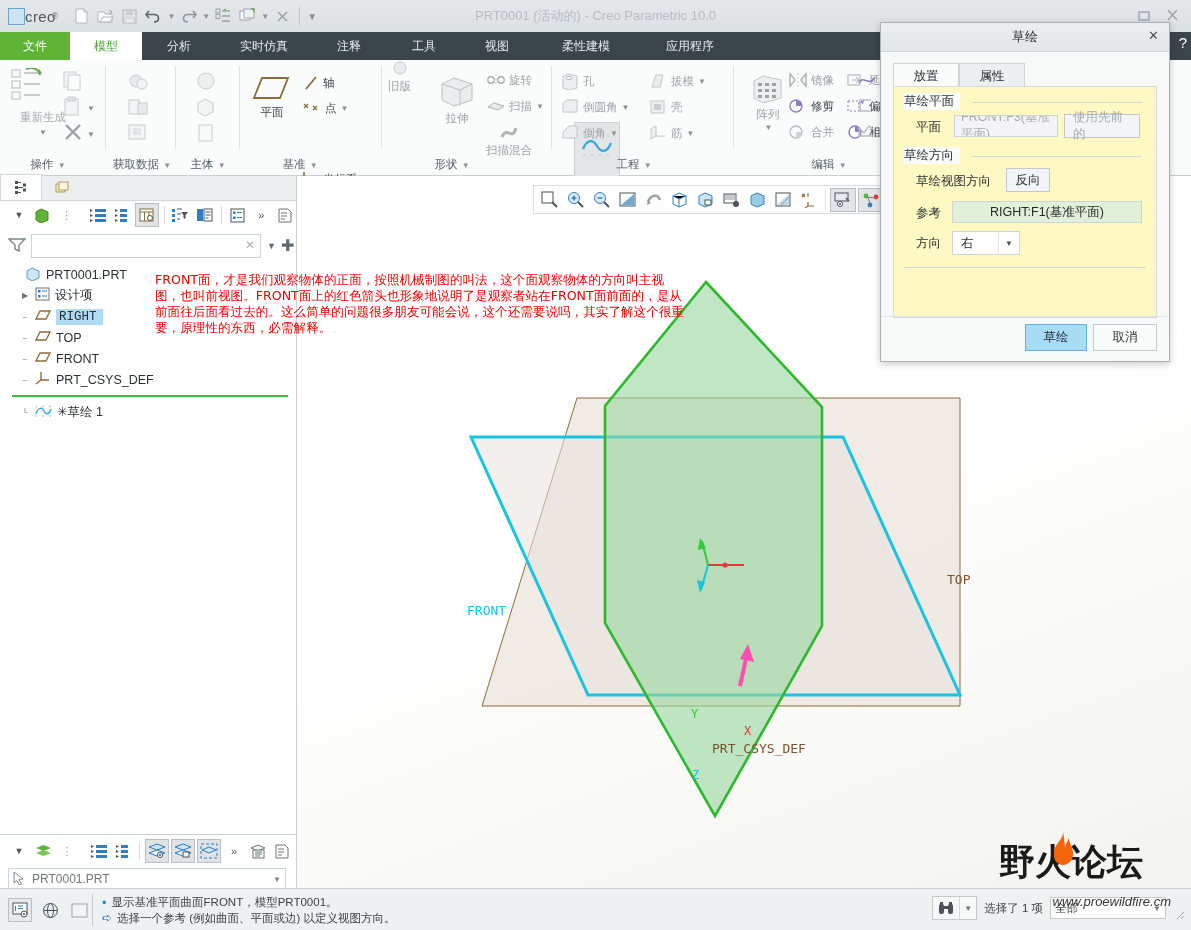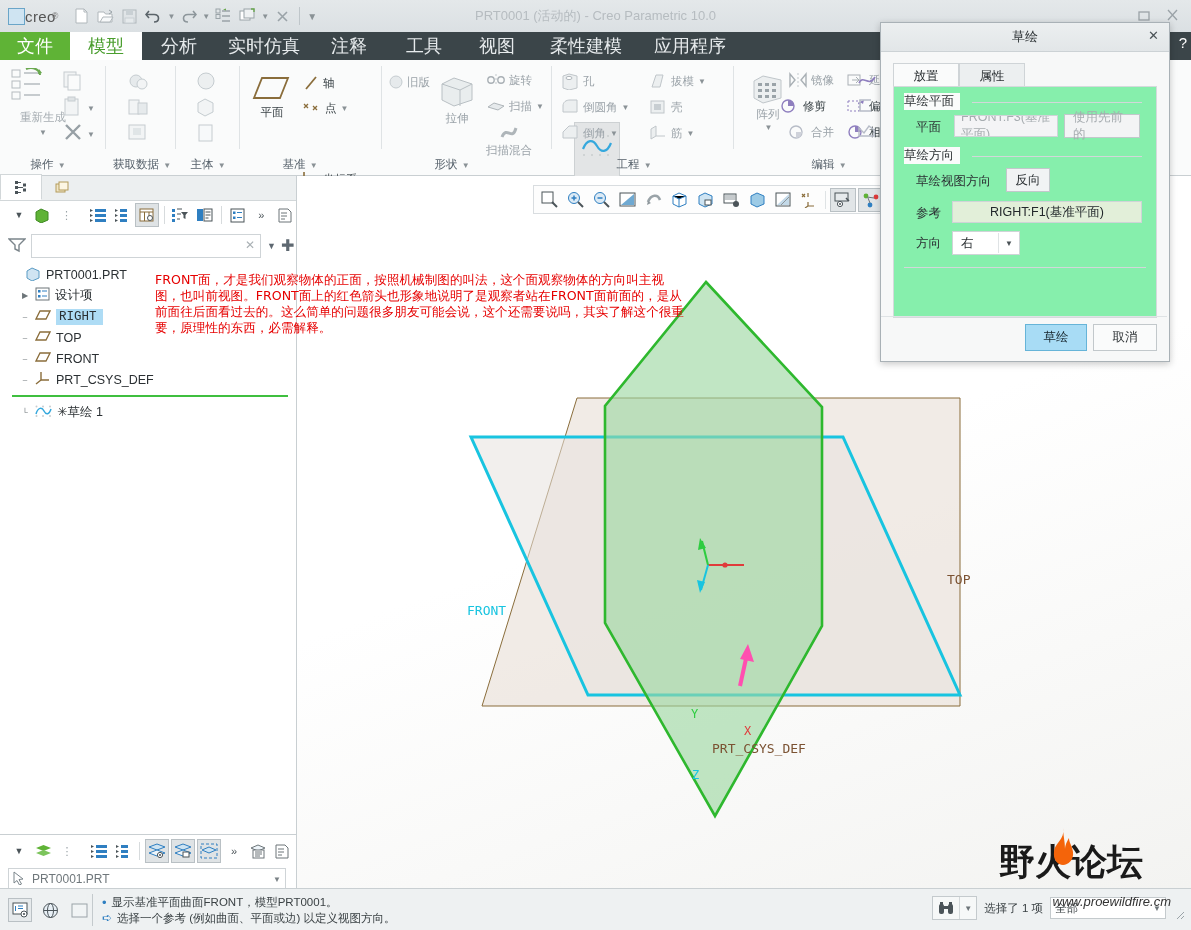--- a/index.html
+++ b/index.html
@@ -24,21 +24,21 @@
   .qsep{width:1px;height:18px;background:#bfc6ca;margin:0 4px;}
   .caret{font-size:8px;color:#8a9296;margin-left:1px;}
   .wintitle{position:absolute;left:0;top:0;width:1191px;height:32px;line-height:32px;
     text-align:center;color:#b6bcc0;font-size:13px;pointer-events:none;}
   .winbtns{position:absolute;right:6px;top:4px;display:flex;gap:2px;}
   .winbtn{width:26px;height:22px;display:flex;align-items:center;justify-content:center;color:#9aa2a7;font-size:13px;}
 
   
   .tabbar{position:absolute;left:0;top:32px;width:1191px;height:28px;background:#3b4549;}
   .tab{position:absolute;top:0;height:28px;line-height:28px;text-align:center;
-    color:#e6eaec;font-size:18px;cursor:default;}
+    color:#e6eaec;font-size:12px;cursor:default;}
   .tab.file{left:0;width:70px;background:#5fb336;color:#fff;}
   .tab.active{background:#fff;color:#4a9e2e;}
   .help-q{position:absolute;right:4px;top:34px;color:#fff;font-size:15px;}
 
   
   .ribbon{position:absolute;left:0;top:60px;width:1191px;height:115px;
     background:#fafbfb;border-bottom:1px solid #c9cfd2;}
   .rgroup{position:absolute;top:0;height:115px;}
   .rgroup .gtitle{position:absolute;bottom:3px;left:0;width:100%;text-align:center;
     font-size:11.5px;color:#55606a;}
@@ -127,21 +127,21 @@
   .dialog{position:absolute;left:880px;top:22px;width:288px;height:338px;
     background:#f7f8f8;border:1px solid #a9b1b6;box-shadow:0 2px 7px rgba(0,0,0,.22);}
   .dlg-title{height:28px;background:linear-gradient(#eceff0,#e2e6e8);border-bottom:1px solid #ccd2d5;
     display:flex;align-items:center;justify-content:center;position:relative;}
   .dlg-title .t{font-size:13px;color:#2b3033;}
   .dlg-x{position:absolute;right:10px;top:5px;font-size:13px;color:#4a5256;}
   .dlg-tabs{position:absolute;left:12px;top:40px;display:flex;align-items:flex-end;}
   .dlg-tab{height:24px;min-width:44px;padding:0 10px;display:flex;align-items:center;justify-content:center;
     font-size:12.5px;color:#2b3033;border:1px solid #cfd4d7;background:#eceff0;}
   .dlg-tab.sel{background:#fafbfb;border-bottom-color:#fafbfb;}
-  .dlg-body{position:absolute;left:12px;top:63px;width:262px;height:230px;background:#86efac;border:1px solid #d5dadc;}
+  .dlg-body{position:absolute;left:12px;top:63px;width:262px;height:230px;background:#fef9c3;border:1px solid #d5dadc;}
   .fs-title{position:absolute;font-size:12.5px;color:#2b3033;background:#fafbfb;padding-right:6px;}
   .fs-rule{position:absolute;height:1px;background:#d2d7d9;}
   .lbl{position:absolute;font-size:12.5px;color:#2b3033;}
   .fld{position:absolute;height:22px;border:1px solid #cfd4d7;display:flex;align-items:center;
     padding:0 6px;box-sizing:border-box;font-size:12.5px;}
   .fld.gray{background:#f4f4f6;color:#a6acb0;}
   .fld.green{background:#e2efd9;color:#22282b;justify-content:center;}
   .btn{position:absolute;height:24px;border:1px solid #c2c8cb;background:#f1f3f4;
     display:flex;align-items:center;justify-content:center;font-size:12.5px;color:#2b3033;padding:0 8px;box-sizing:border-box;}
   .btn.disabled{color:#a6acb0;background:#f3f4f5;}
@@ -388,21 +388,21 @@
             <path d="M2 16C6 6 12 6 16 13s10 7 14-3" fill="none" stroke="#35a8dd" stroke-width="2.2"></path>
           </svg>
         </div>
         <div style="position:absolute;left:0;top:58px;width:44px;text-align:center;font-size:11.5px;color:#3c4549;">草绘</div>
       </div>
       <div class="gtitle" style="left:0;width:120px;"><span>基准</span> <span class="caret">▼</span></div>
       <div class="gsep"></div>
     </div>
 
     <div class="rgroup" style="left:382px;width:170px;">
-      <div class="ritem" style="left:6px;top:14px;">
+      <div class="ritem" style="left:6px;top:0;flex-direction:column;">
         <span class="ico">
           <svg width="16" height="16" viewBox="0 0 16 16">
               <circle cx="8" cy="8" r="6" fill="#e6eaec" stroke="#c5ccd0"></circle>
             </svg>
         </span>
         <span>旧版</span>
       </div>
       <div class="ritem big" style="left:52px;top:12px;width:46px;">
         <span class="ico">
           <svg width="42" height="38" viewBox="0 0 42 38">
@@ -527,21 +527,21 @@
       <div class="ritem" style="left:54px;top:12px;">
         <span class="ico">
           <svg width="20" height="16" viewBox="0 0 20 16">
               <path d="M2 2l5 6-5 6z" fill="none" stroke="#a9b0b5" stroke-width="1.4"></path>
               <path d="M18 2l-5 6 5 6z" fill="none" stroke="#a9b0b5" stroke-width="1.4"></path>
               <path d="M10 1v14" stroke="#c3c9cd" stroke-dasharray="2 2"></path>
             </svg>
         </span>
         <span>镜像</span>
       </div>
-      <div class="ritem on" style="left:46px;top:38px;">
+      <div class="ritem on" style="left:54px;top:38px;">
         <span class="ico">
           <svg width="20" height="16" viewBox="0 0 20 16">
               <circle cx="8" cy="8" r="6" fill="none" stroke="#8f7fbf" stroke-width="1.4"></circle>
               <path d="M8 2a6 6 0 016 6h-6z" fill="#8f7fbf"></path>
             </svg>
         </span>
         <span>修剪</span>
       </div>
       <div class="ritem" style="left:54px;top:64px;">
         <span class="ico">

